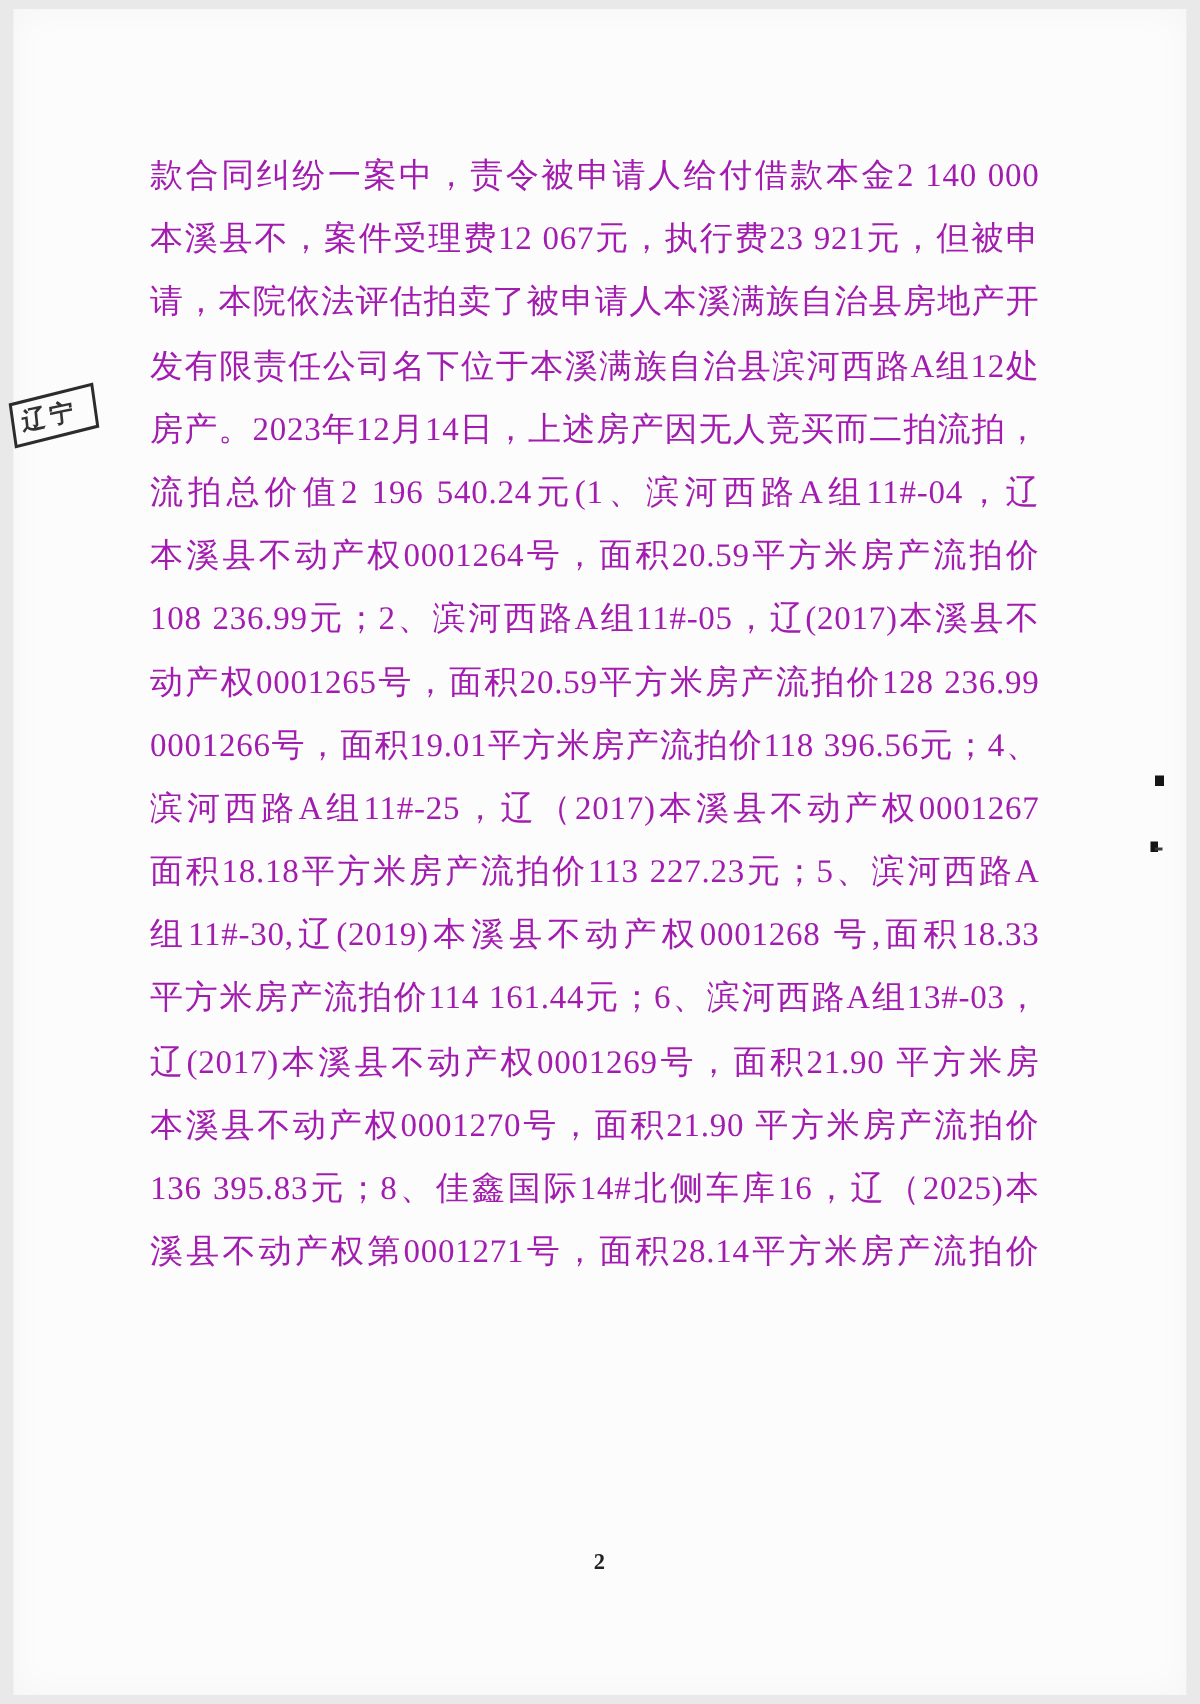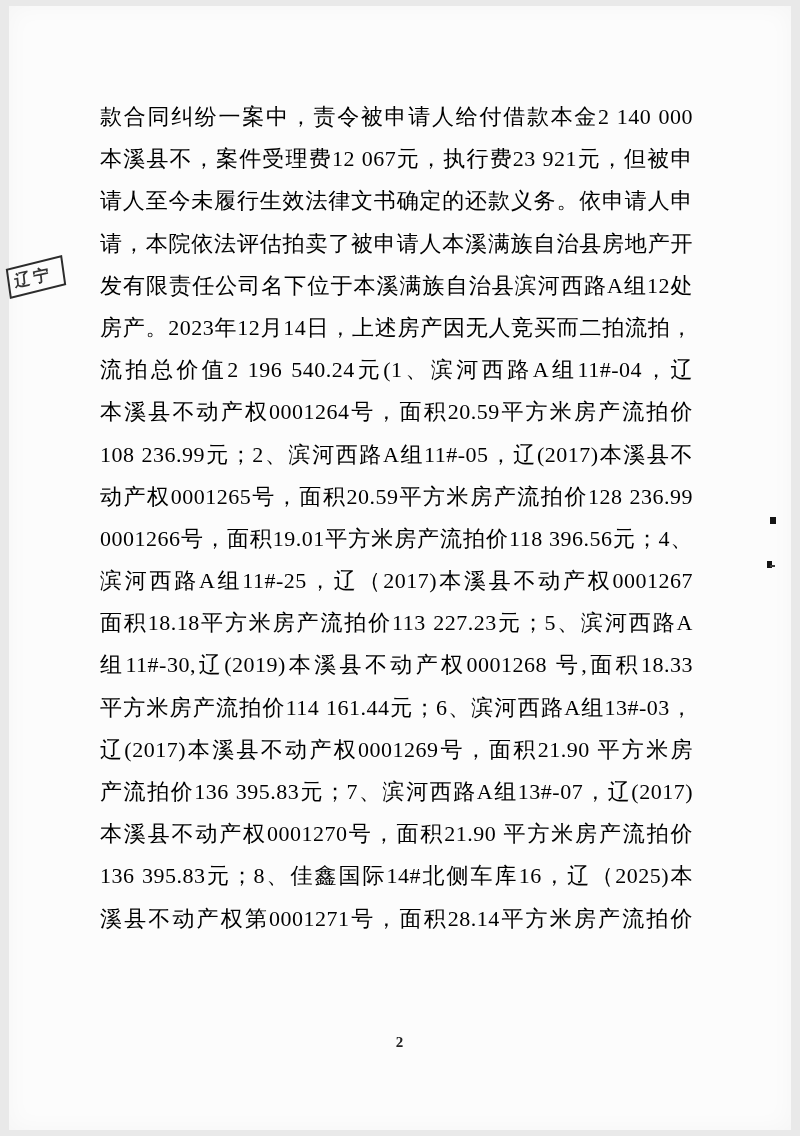--- a/index.html
+++ b/index.html
@@ -17,21 +17,21 @@
     position: absolute;
     left: 9px; top: 6px;
     width: 782px; height: 1124px;
     background: #fcfcfc;
     box-shadow: inset 0 0 25px rgba(0,0,0,0.03);
   }
   .body-text {
     position: absolute;
     left: 91px; top: 90px;      
     width: 593px;
-    color: #000000;
+    color: #a21caf;
     font-size: 22px;
     line-height: 42.2px;
     font-weight: 500;
     letter-spacing: 0.5px;
   }
   .line {
     text-align: justify;
     text-align-last: justify;
     height: 42.2px;
     overflow: hidden;
@@ -83,35 +83,33 @@
   <div class="paper">
 
     <div class="stamp">
       <span>辽宁</span>
     </div>
 
     <div class="body-text">
 
     <div class="line">款合同纠纷一案中，责令被申请人给付借款本金2 140 000</div>
         <div class="line">本溪县不，案件受理费12 067元，执行费23 921元，但被申</div>
-        <div class="line">请人至今未履行生效法律文书确定的还款义务。依申请人申</div>
         <div class="line">请，本院依法评估拍卖了被申请人本溪满族自治县房地产开</div>
         <div class="line">发有限责任公司名下位于本溪满族自治县滨河西路A组12处</div>
         <div class="line">房产。2023年12月14日，上述房产因无人竞买而二拍流拍，</div>
         <div class="line">流拍总价值2 196 540.24元(1、滨河西路A组11#-04，辽(2017)</div>
         <div class="line">本溪县不动产权0001264号，面积20.59平方米房产流拍价</div>
         <div class="line">108 236.99元；2、滨河西路A组11#-05，辽(2017)本溪县不</div>
         <div class="line">动产权0001265号，面积20.59平方米房产流拍价128 236.99</div>
         <div class="line">0001266号，面积19.01平方米房产流拍价118 396.56元；4、</div>
         <div class="line">滨河西路A组11#-25，辽（2017)本溪县不动产权0001267号，</div>
         <div class="line">面积18.18平方米房产流拍价113 227.23元；5、滨河西路A</div>
         <div class="line">组11#-30,辽(2019)本溪县不动产权0001268 号,面积18.33</div>
         <div class="line">平方米房产流拍价114 161.44元；6、滨河西路A组13#-03，</div>
         <div class="line">辽(2017)本溪县不动产权0001269号，面积21.90 平方米房</div>
-        <div class="line">产流拍价136 395.83元；7、滨河西路A组13#-07，辽(2017)</div>
         <div class="line">本溪县不动产权0001270号，面积21.90 平方米房产流拍价</div>
         <div class="line">136 395.83元；8、佳鑫国际14#北侧车库16，辽（2025)本</div>
         <div class="line">溪县不动产权第0001271号，面积28.14平方米房产流拍价</div>
       </div>
 
     <div class="page-number">2</div>
 
     <div class="speck speck-1"></div>
     <div class="speck speck-2"></div>
 

